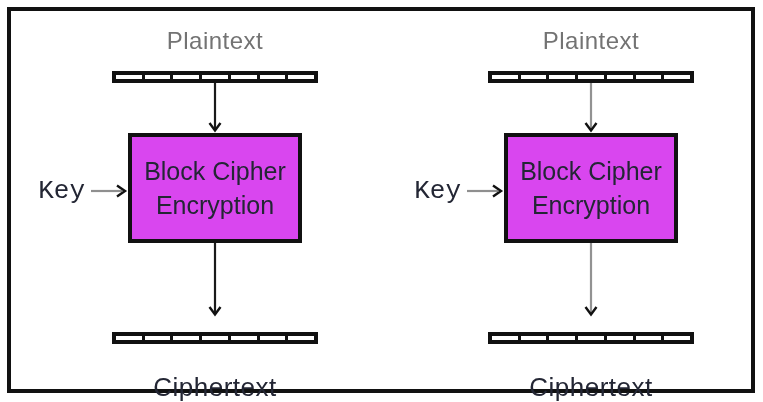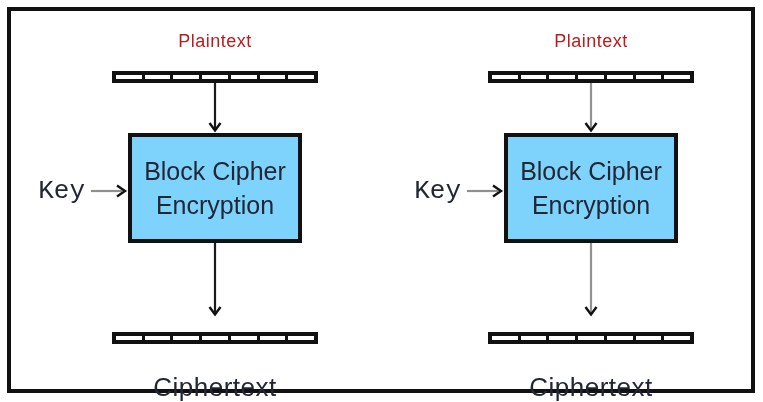--- a/index.html
+++ b/index.html
@@ -14,41 +14,41 @@
     border:4px solid #111111; background:#ffffff;
   }
   .panel {
     position:absolute; top:0; width:290px; height:402px;
     display:flex; flex-direction:column; align-items:center;
   }
   .panel--left  { left:70px; }
   .panel--right { left:446px; }
 
   .title {
-    margin-top:26px; font-size:18px; line-height:30px;
-    color:#b91c1c; letter-spacing:0.5px; white-space:nowrap;
+    margin-top:26px; font-size:24px; line-height:30px;
+    color:#737373; letter-spacing:0.5px; white-space:nowrap;
   }
   .bitblock {
     margin-top:15px; display:flex;
     width:198px; height:22px;
     border:4px solid #111111; background:#ffffff;
     box-sizing:content-box;
   }
   .cell { flex:1 1 0; border-right:3px solid #111111; }
   .cell:last-child { border-right:none; }
 
   .arrow { display:block; line-height:0; }
   .a-line { stroke-width:2.2px; }
   .panel--left  .a-line { stroke:#1a1a1a; }
   .panel--right .a-line { stroke:#929292; }
   .a-head { fill:none; stroke:#111111; stroke-width:2.4px; }
   .k-line { stroke:#8f8f8f; stroke-width:2.2px; }
 
   .cipherbox {
-    width:166px; border:4px solid #111111; background:#7dd3fc;
+    width:166px; border:4px solid #111111; background:#d946ef;
     padding:17px 0; text-align:center;
     font-size:25px; line-height:34px; color:#232634;
     white-space:nowrap;
   }
   .key-group {
     position:absolute; right:232px; top:176px;
     display:flex; align-items:center; gap:5px;font-family:Liberation Mono, monospace;
   }
   .key-label { font-size:26px; line-height:30px; color:#232634; }
 

